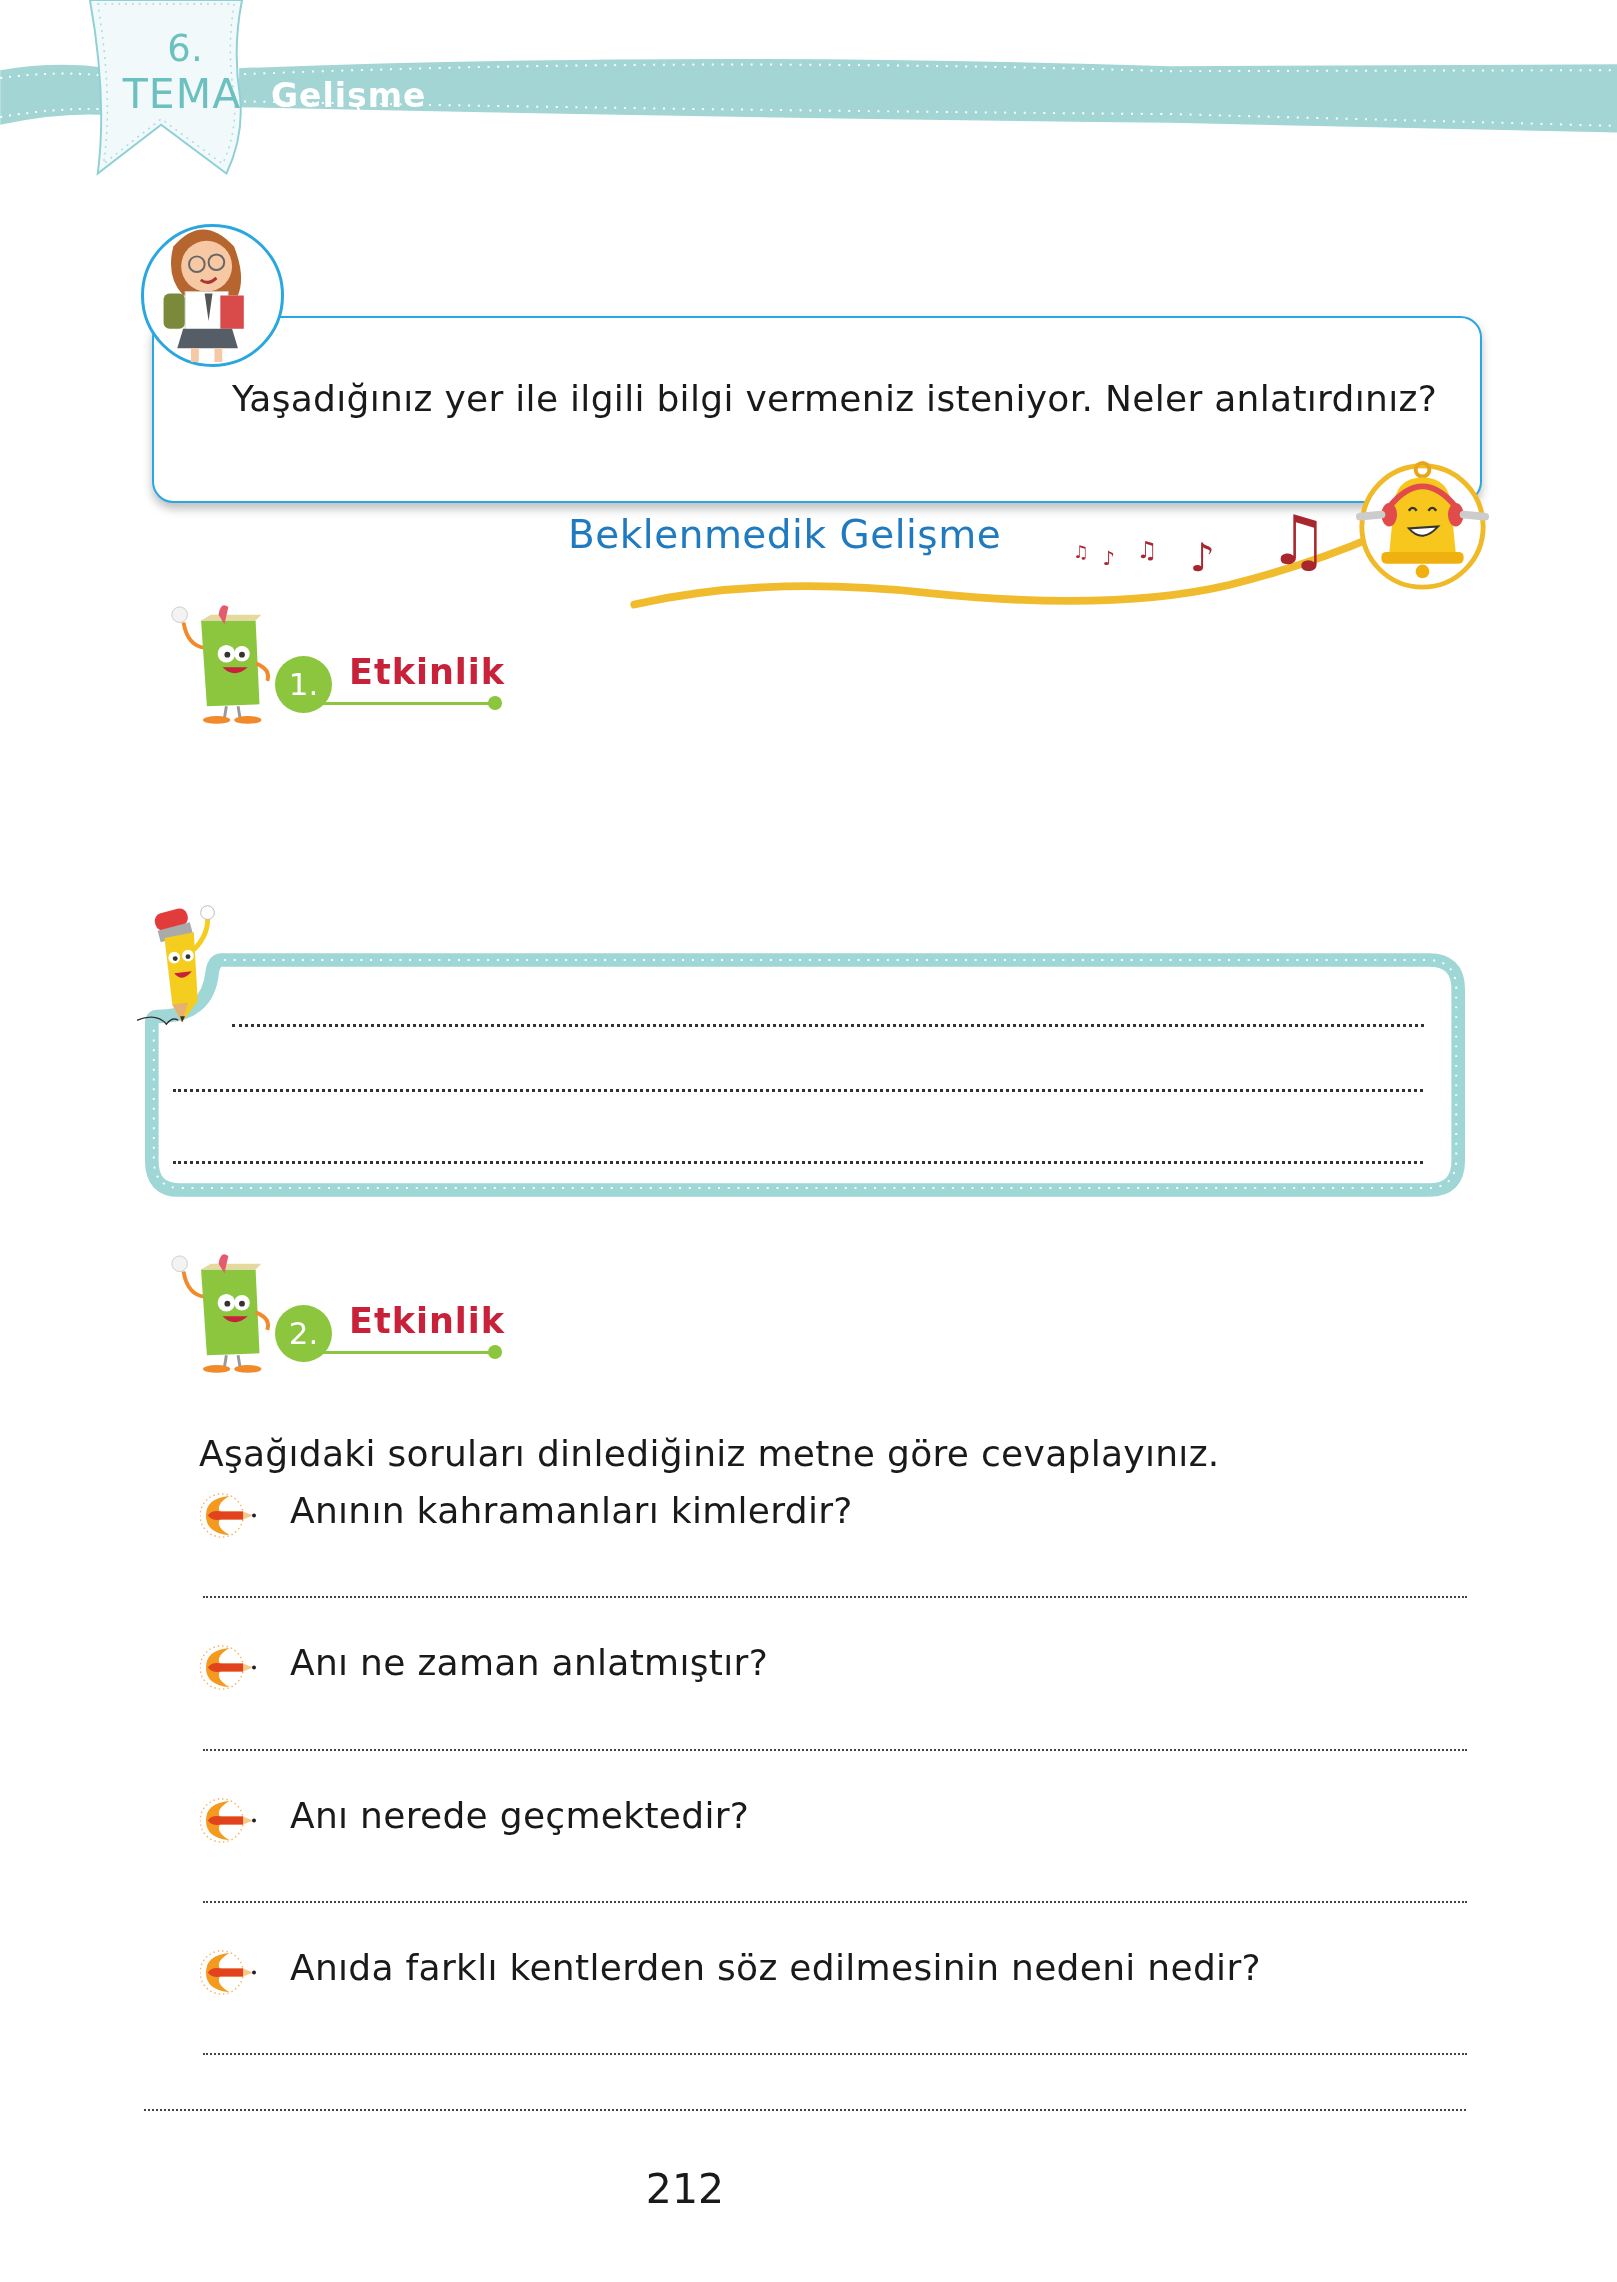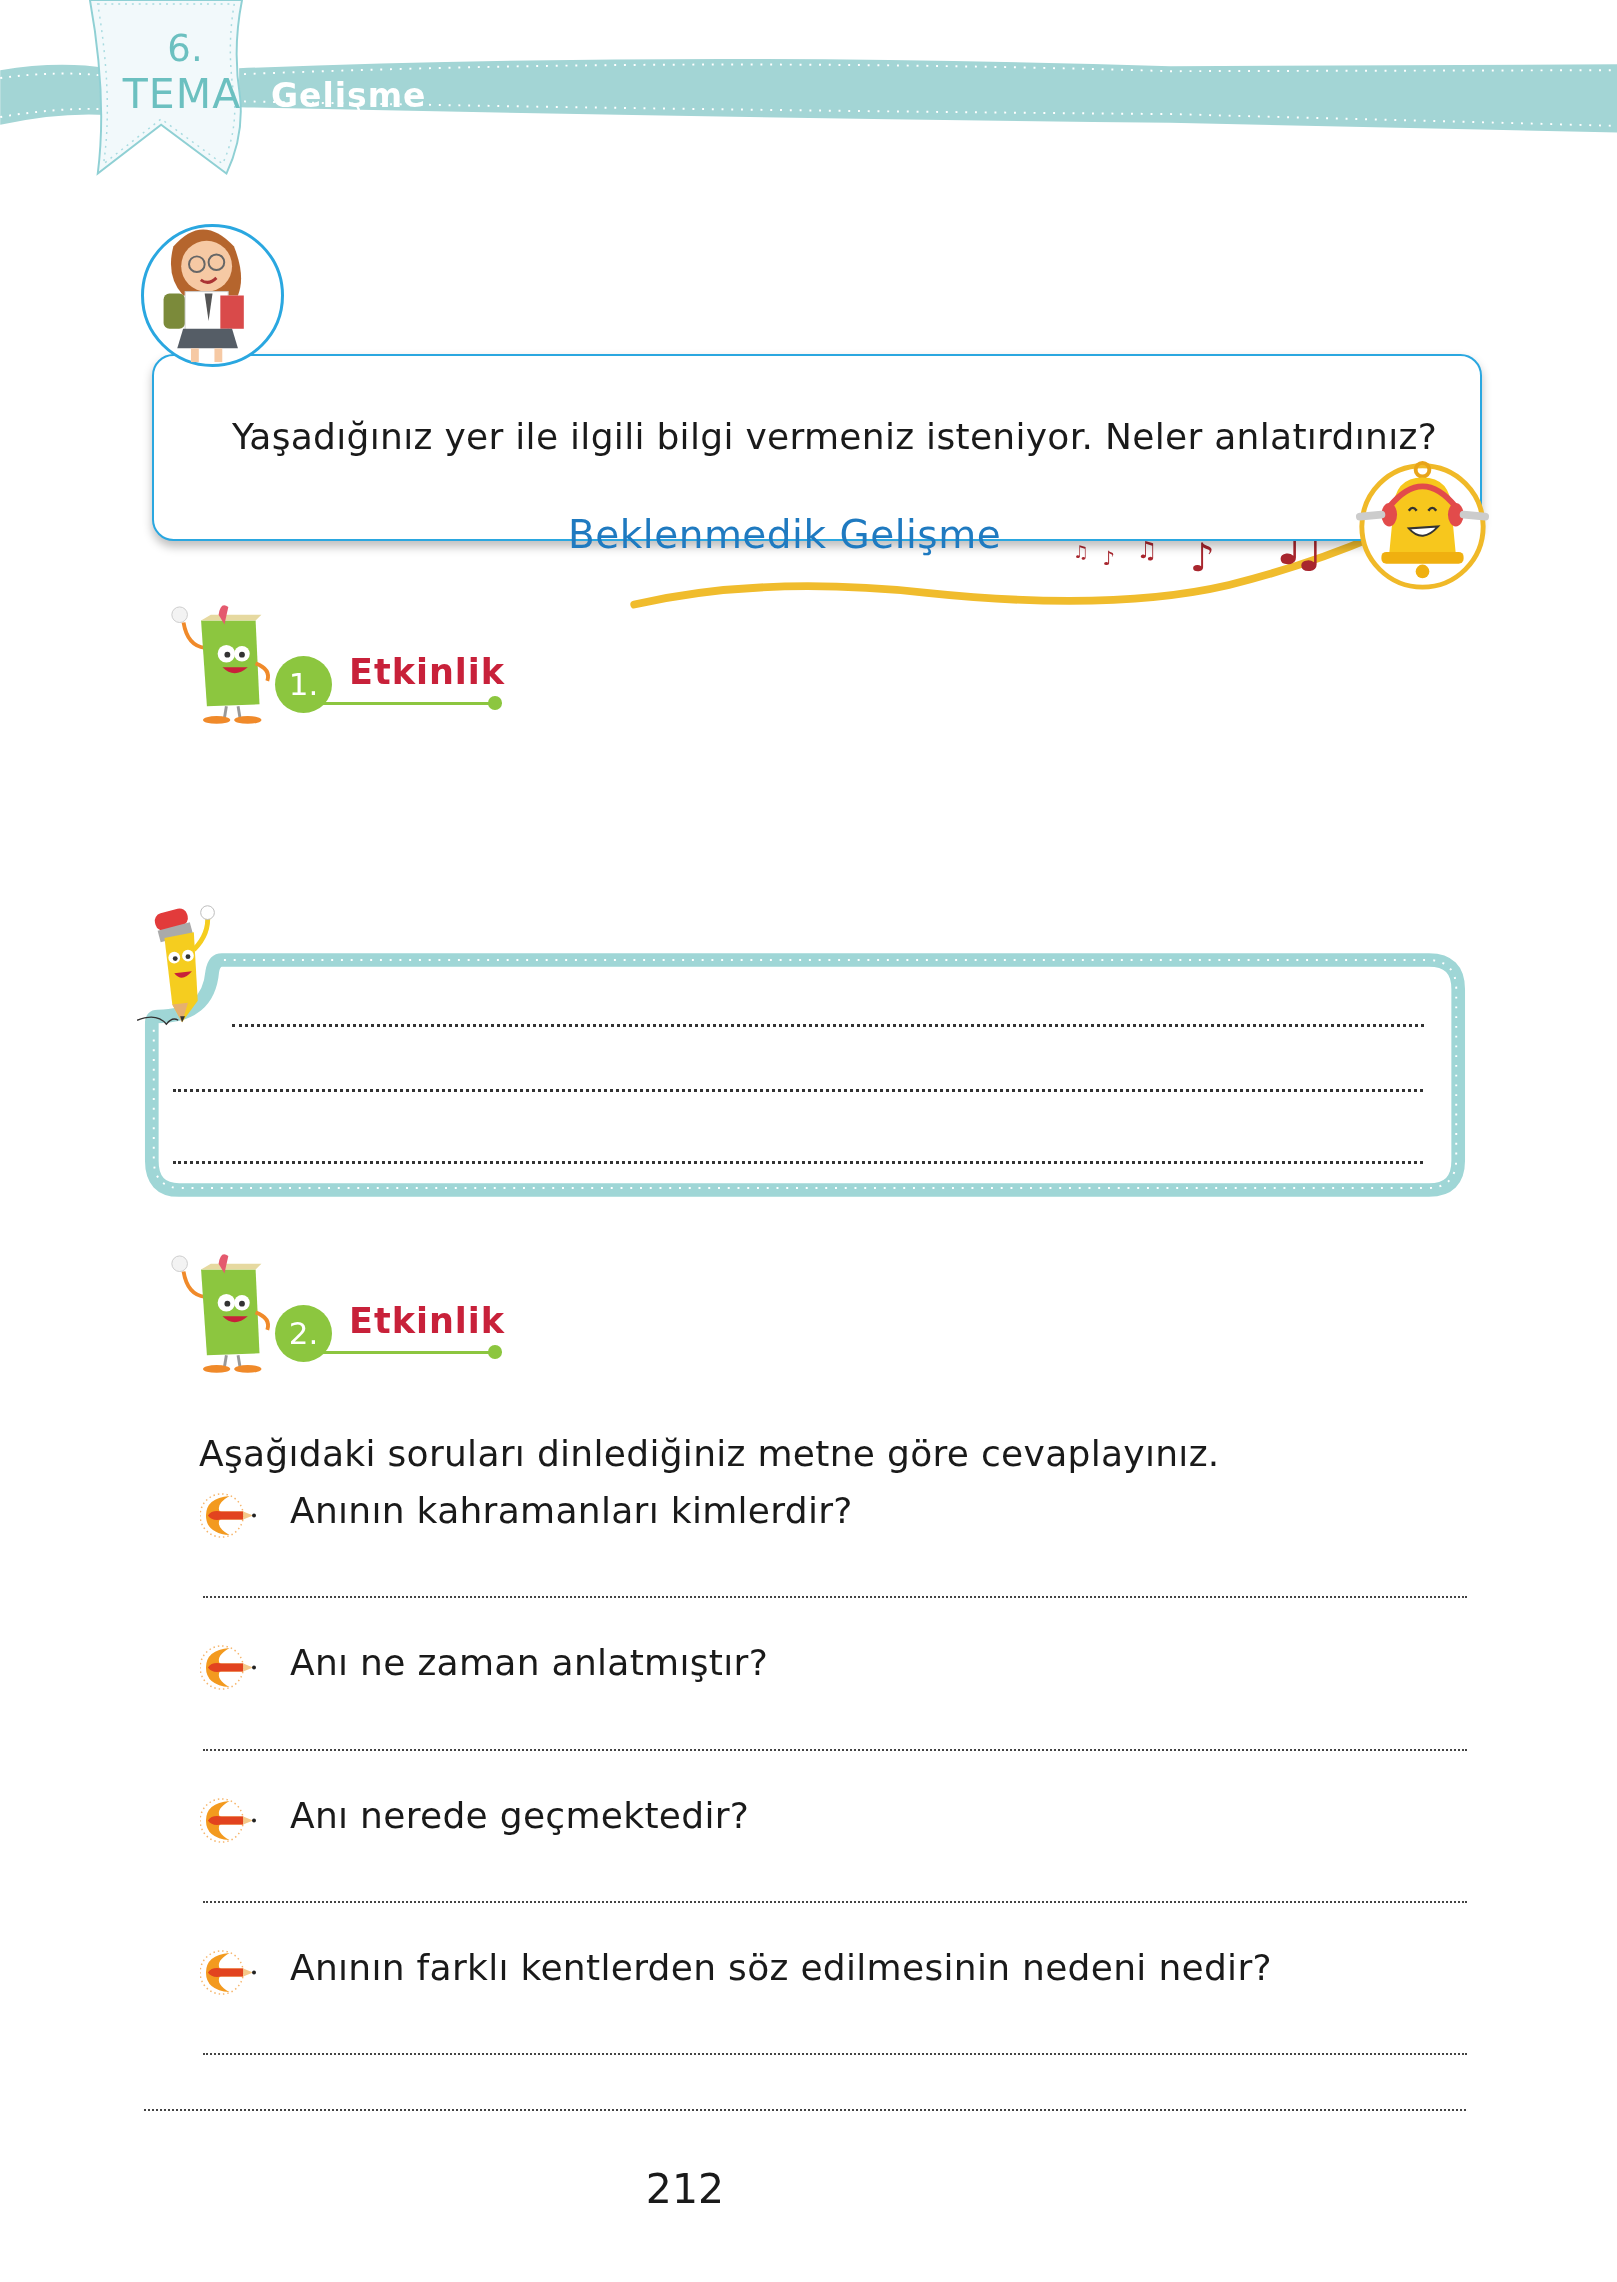--- a/index.html
+++ b/index.html
@@ -16,21 +16,21 @@
   .theme-title { position:absolute; left:271px; top:76px; font-size:33px; color:#ffffff;
                  font-weight:bold; letter-spacing:1px; }
 
   
   .girl-circle { position:absolute; left:141px; top:224px; width:137px; height:137px;
                  border:3.9px solid #2aa7e0; border-radius:50%; background:#fff; z-index:3; }
 
   
   .speech-box { position:absolute; left:152px; top:316px; width:1326px; height:183px;
                 border:2.9px solid #2aa7e0; border-radius:21.5px; background:#fff;
-                box-shadow:0 5.9px 9.8px rgba(0,0,0,0.25); z-index:2;margin-top:38px; }
+                box-shadow:0 5.9px 9.8px rgba(0,0,0,0.25); z-index:2; }
   .speech-text { position:absolute; left:78px; top:60px; font-size:36px; color:#1a1a1a;
                  letter-spacing:0.3px; white-space:nowrap; }
 
   
   .bg-title { position:absolute; left:568px; top:512px; font-size:39px; color:#1f7ac0;
               font-weight:normal; letter-spacing:0.5px; z-index:4; }
   .swoosh { position:absolute; left:605px; top:507px; width:780px; height:117px; z-index:1; }
   .bell { position:absolute; left:1354px; top:456px; width:137px; height:137px; z-index:5; }
 
   
@@ -247,19 +247,19 @@
 <div class="ans-line" style="left:203px; top:1901px; width:1264px;"></div>
 
 <div class="q" style="top:1943px;">
   <svg class="q-icon" viewBox="0 0 60 52">
     <circle cx="22" cy="26" r="22" fill="none" stroke="#f6b56b" stroke-width="1.5" stroke-dasharray="1.5,3"></circle>
     <path d="M30,6 Q6,8 6,26 Q6,44 30,46 Q16,38 20,30 L44,30 L44,22 L20,22 Q16,14 30,6Z" fill="#f39a1f"></path>
     <path d="M8,26 Q12,20 22,22 L44,22 L44,30 L22,30 Q12,32 8,26Z" fill="#e2431f"></path>
     <path d="M44,22 L54,26 L44,30Z" fill="#f4c98a"></path>
       <circle cx="55" cy="26" r="2" fill="#222"></circle>
   </svg>
-  <div class="q-text">Anının farklı kentlerden söz edilmesinin nedeni nedir?</div>
+  <div class="q-text">Anıda farklı kentlerden söz edilmesinin nedeni nedir?</div>
 </div>
 <div class="ans-line" style="left:203px; top:2053px; width:1264px;"></div>
 <div class="ans-line" style="left:144px; top:2109px; width:1322px;"></div>
 
 <div class="page-num">212</div>
 
 
 </body></html>

